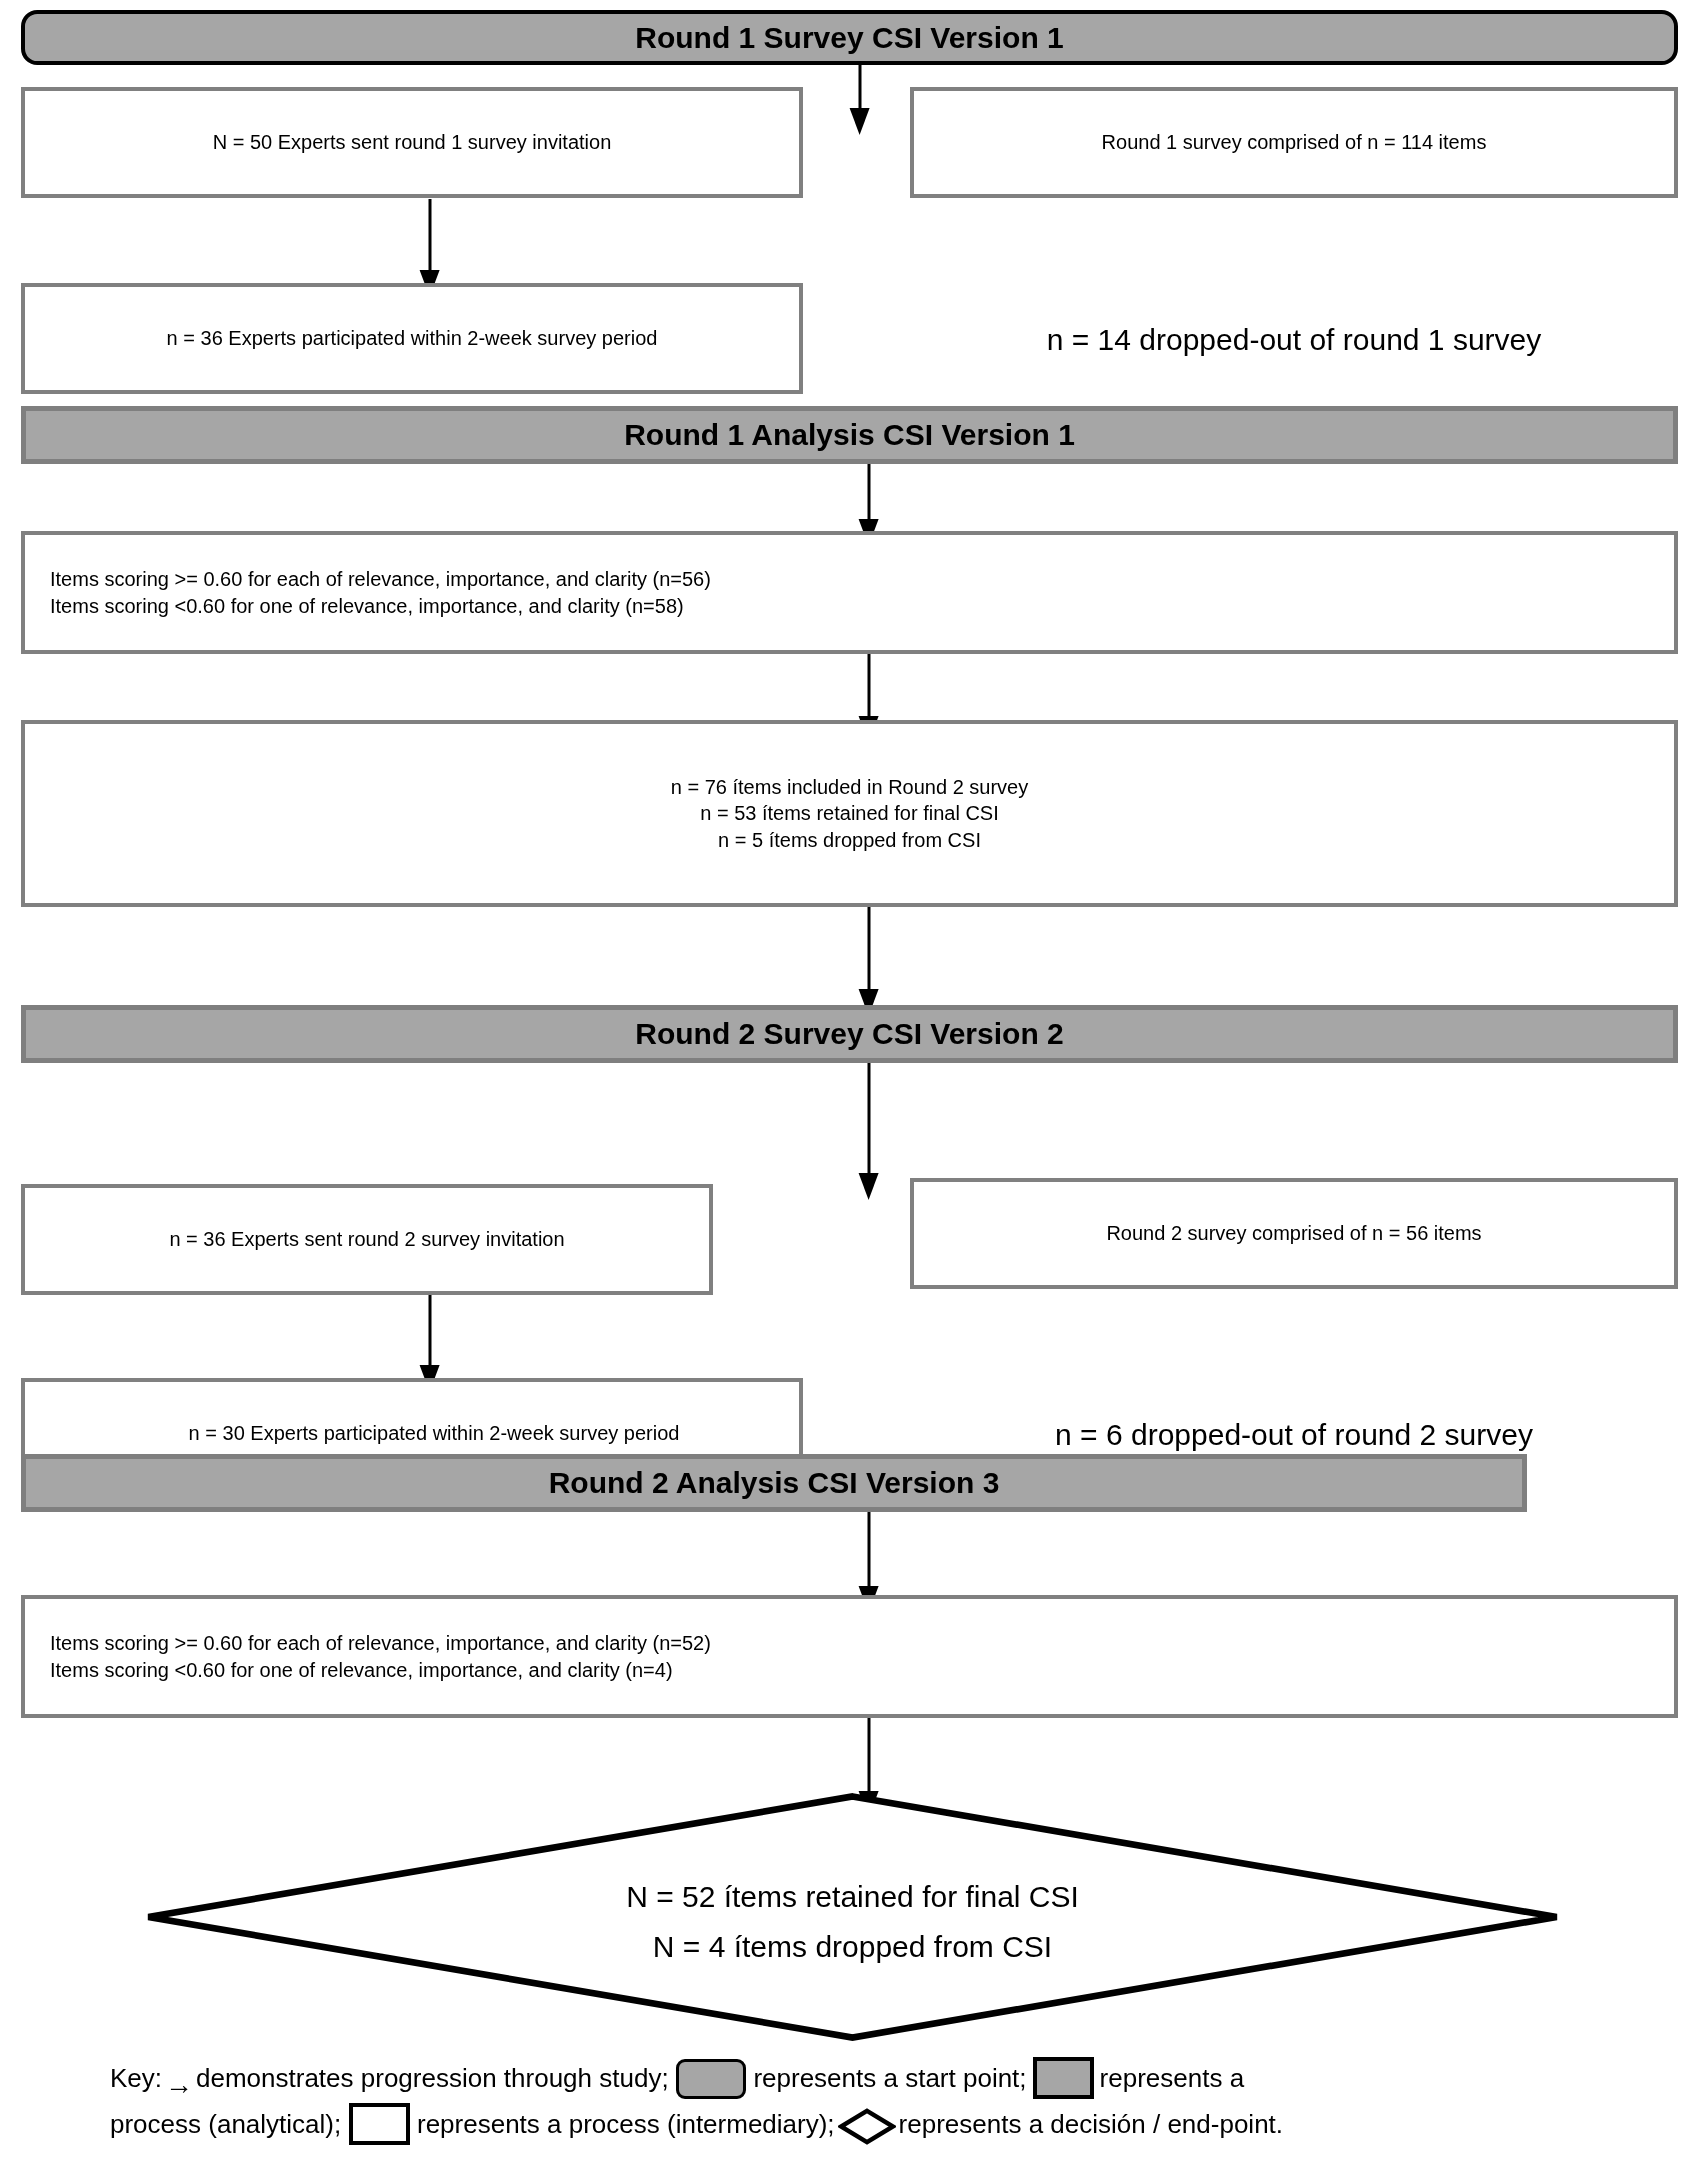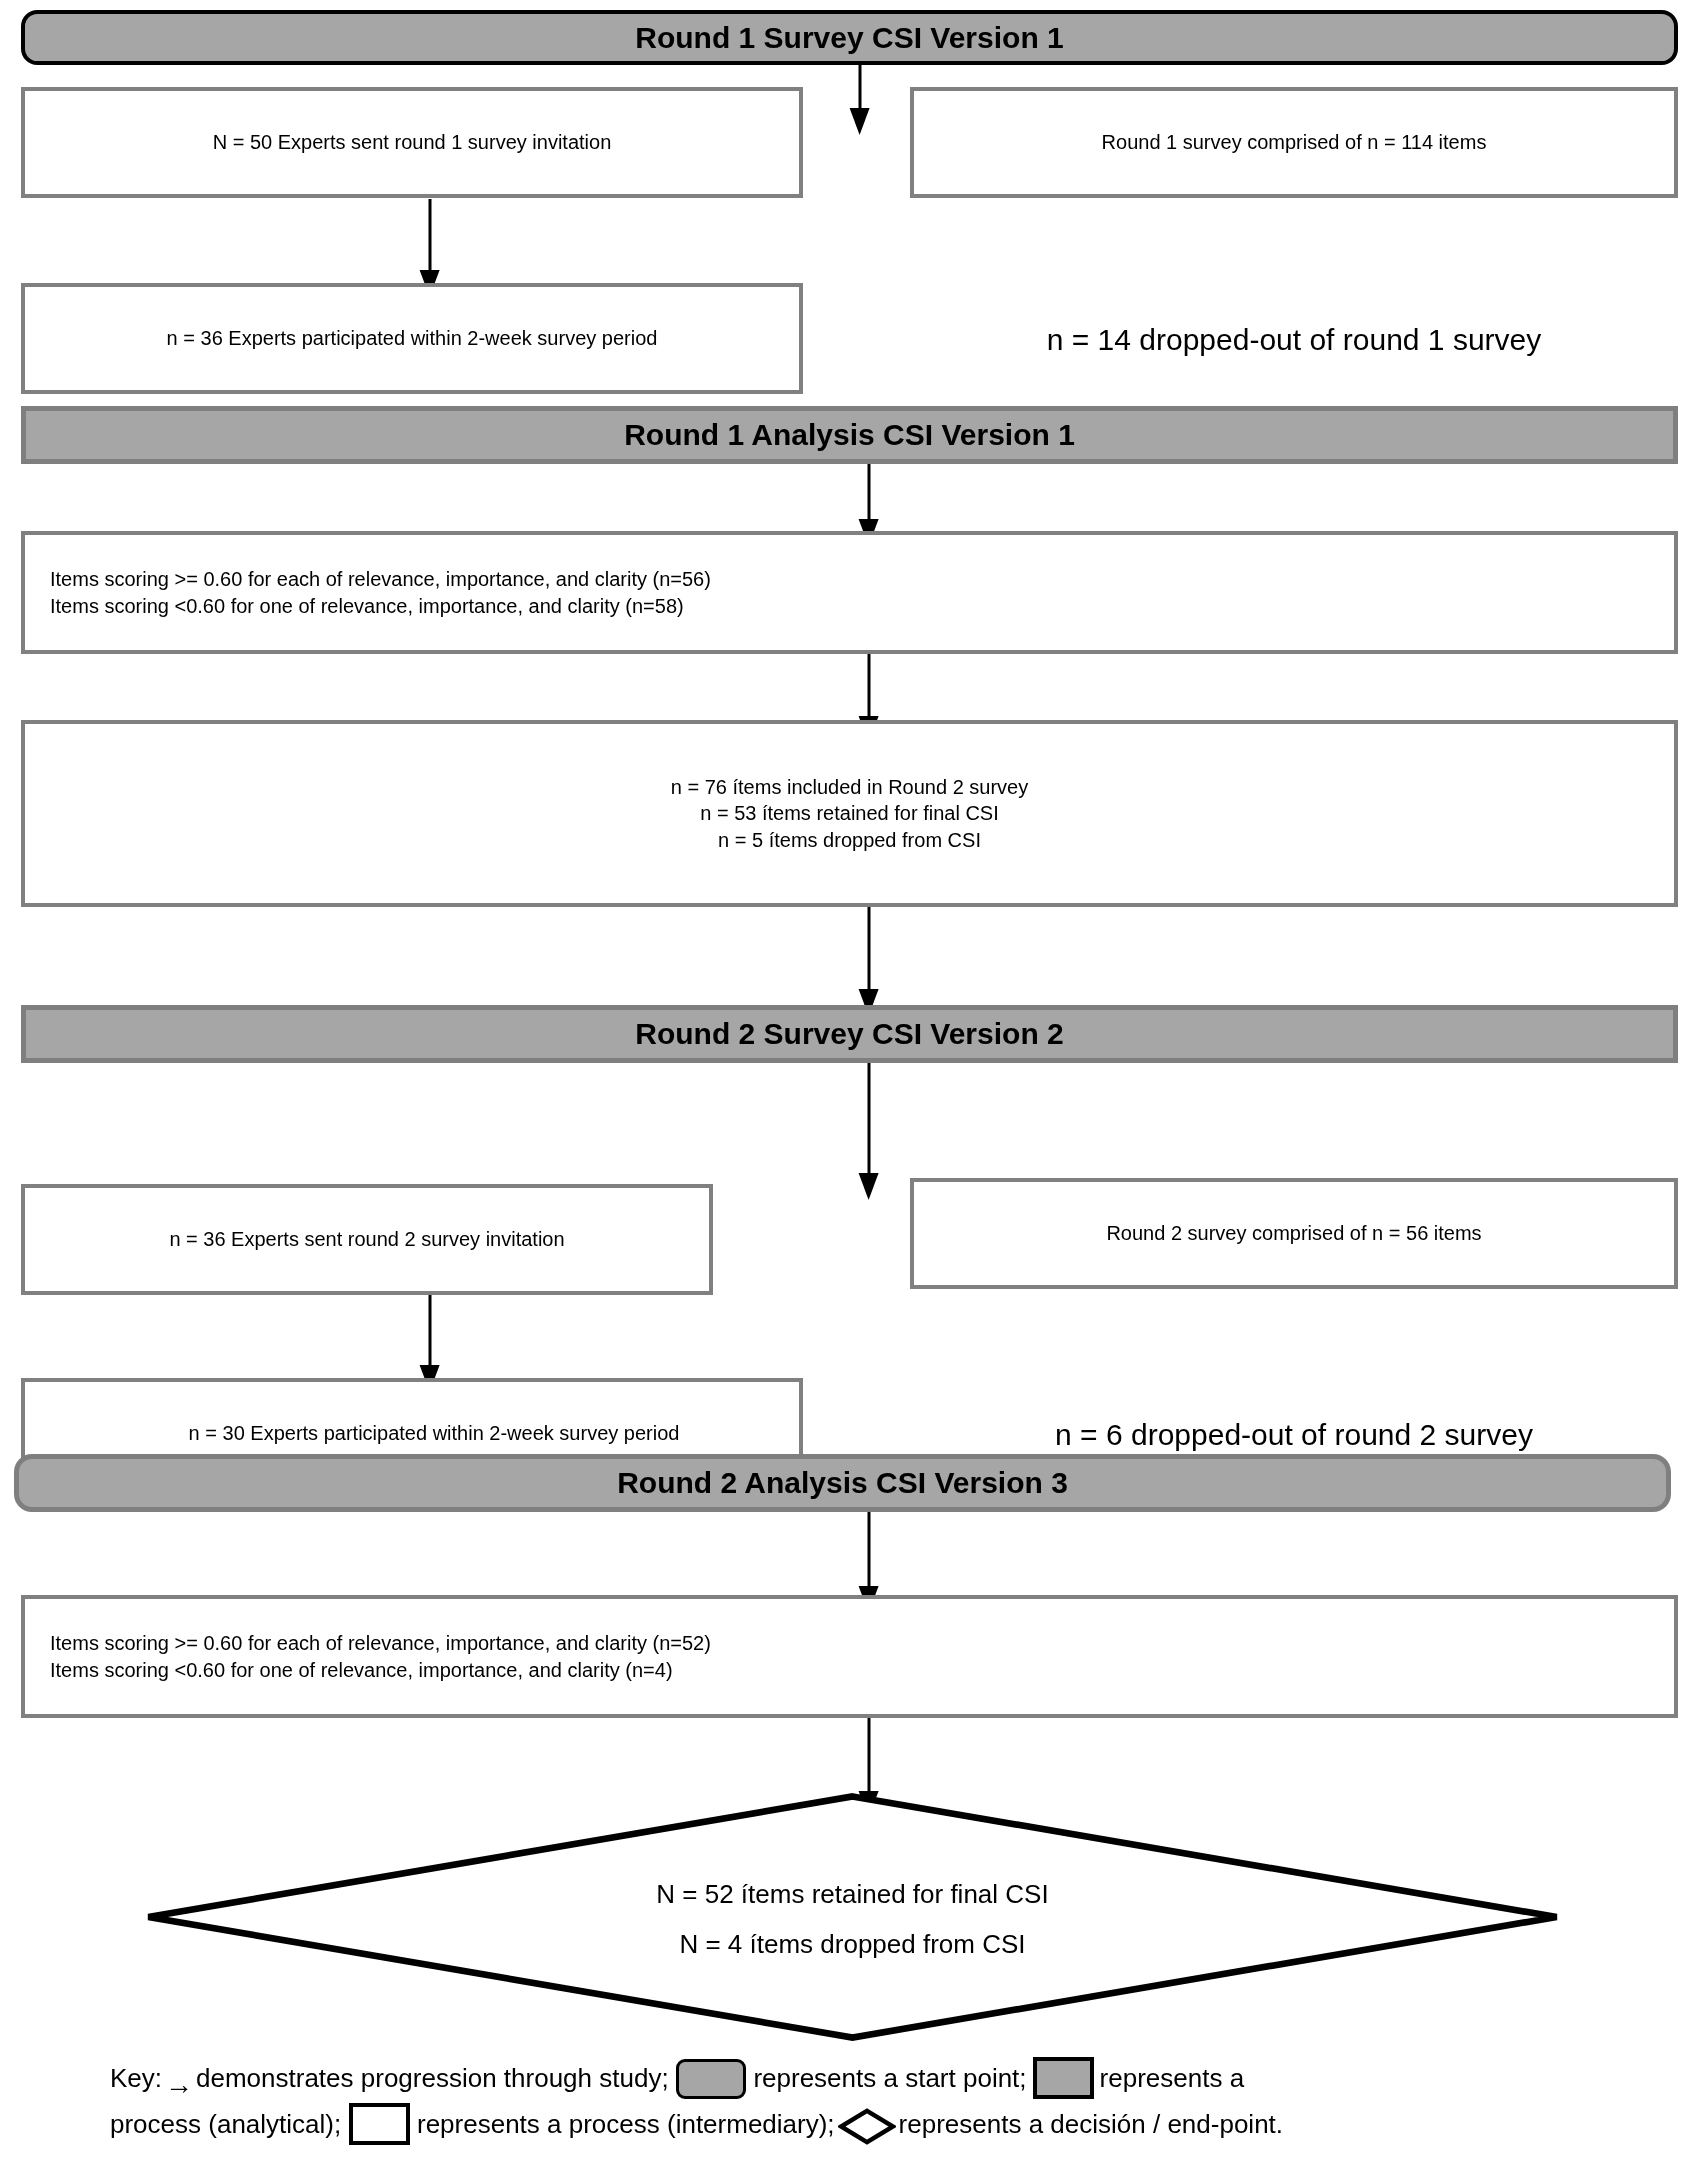--- a/index.html
+++ b/index.html
@@ -97,21 +97,21 @@
   
   .diamond-wrap {
     position: absolute;
   }
   .diamond-wrap svg { display: block; }
   .diamond-label {
     position: absolute;
     left: 0;
     right: 0;
     text-align: center;
-    font-size: 26px;
+    font-size: 30px;
     line-height: 1.55;
   }
 
   
   .key {
     position: absolute;
     font-size: 26px;
     line-height: 1.58;
   }
   .key-line {
@@ -252,21 +252,21 @@
   </div>
 
   <div class="node box-process" style="left:21px; top:1378px; width:782px; height:111px;padding-left:44px;">
     <span>n = 30 Experts participated within 2-week survey period</span>
   </div>
 
   <div class="plain-text" style="left:910px; top:1415px; width:768px;">
     <span>n = 6 dropped-out of round 2 survey</span>
   </div>
 
-  <div class="node bar-analytical" style="left:14px; top:1454px; width:1657px; height:58px;border-radius:18px;">
+  <div class="node bar-analytical" style="left:21px; top:1454px; width:1506px; height:58px;">
     <span>Round 2 Analysis CSI Version 3</span>
   </div>
 
   <div class="arrow" style="left:869px; top:1512px;">
     <div class="stem" style="height:77px;"></div>
     <div class="head" style="top:74px;"></div>
   </div>
 
   <div class="node box-process left-align" style="left:21px; top:1595px; width:1657px; height:123px; flex-direction:column; align-items:flex-start; justify-content:center;">
     <div>Items scoring &gt;= 0.60 for each of relevance, importance, and clarity (n=52)</div>

